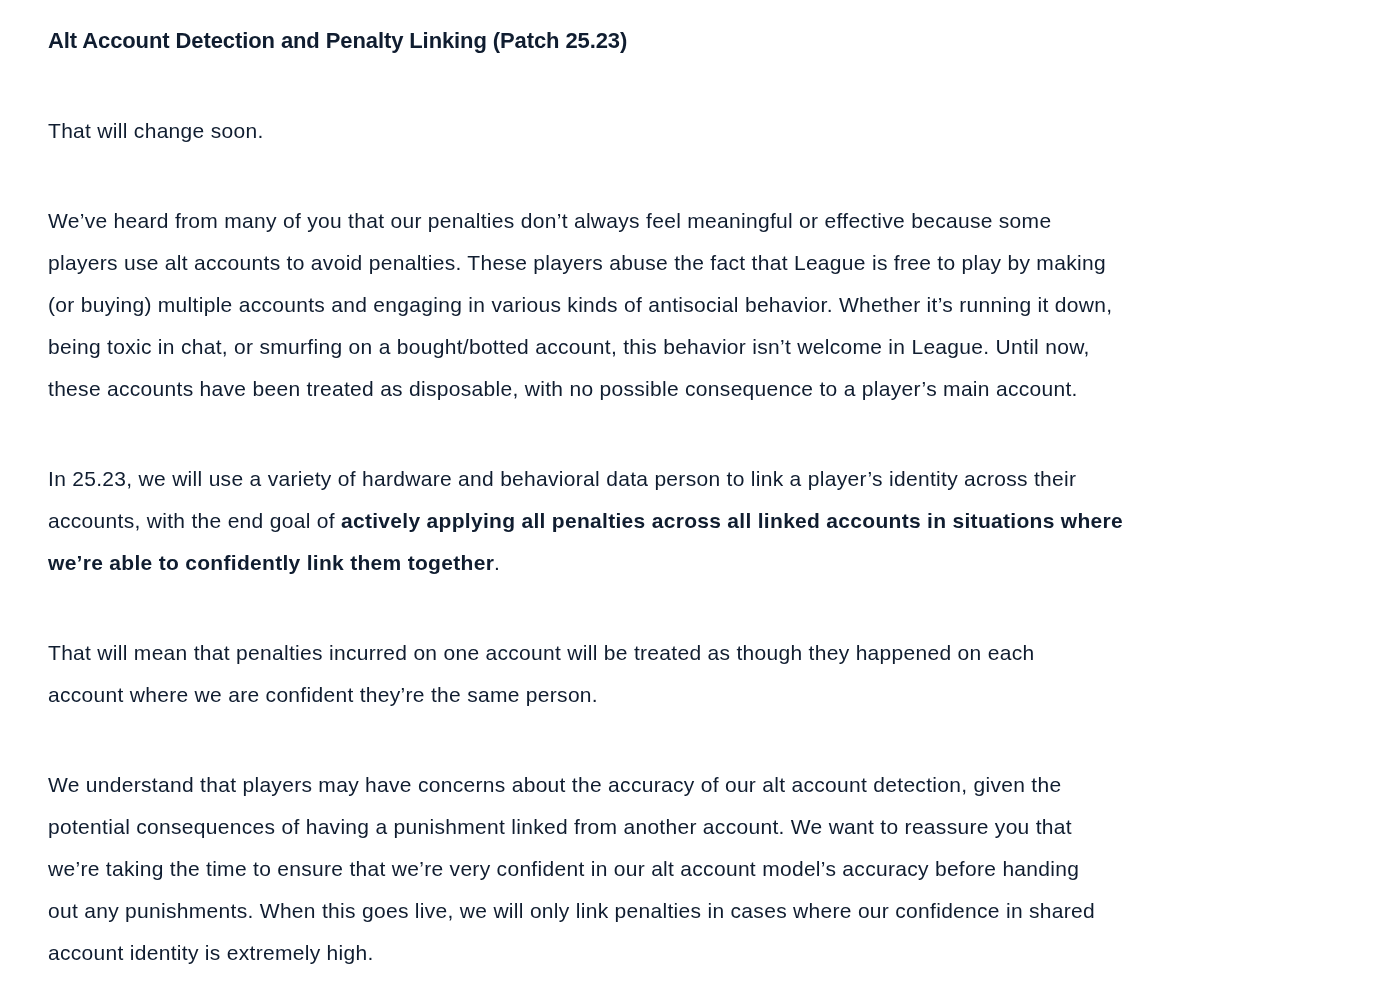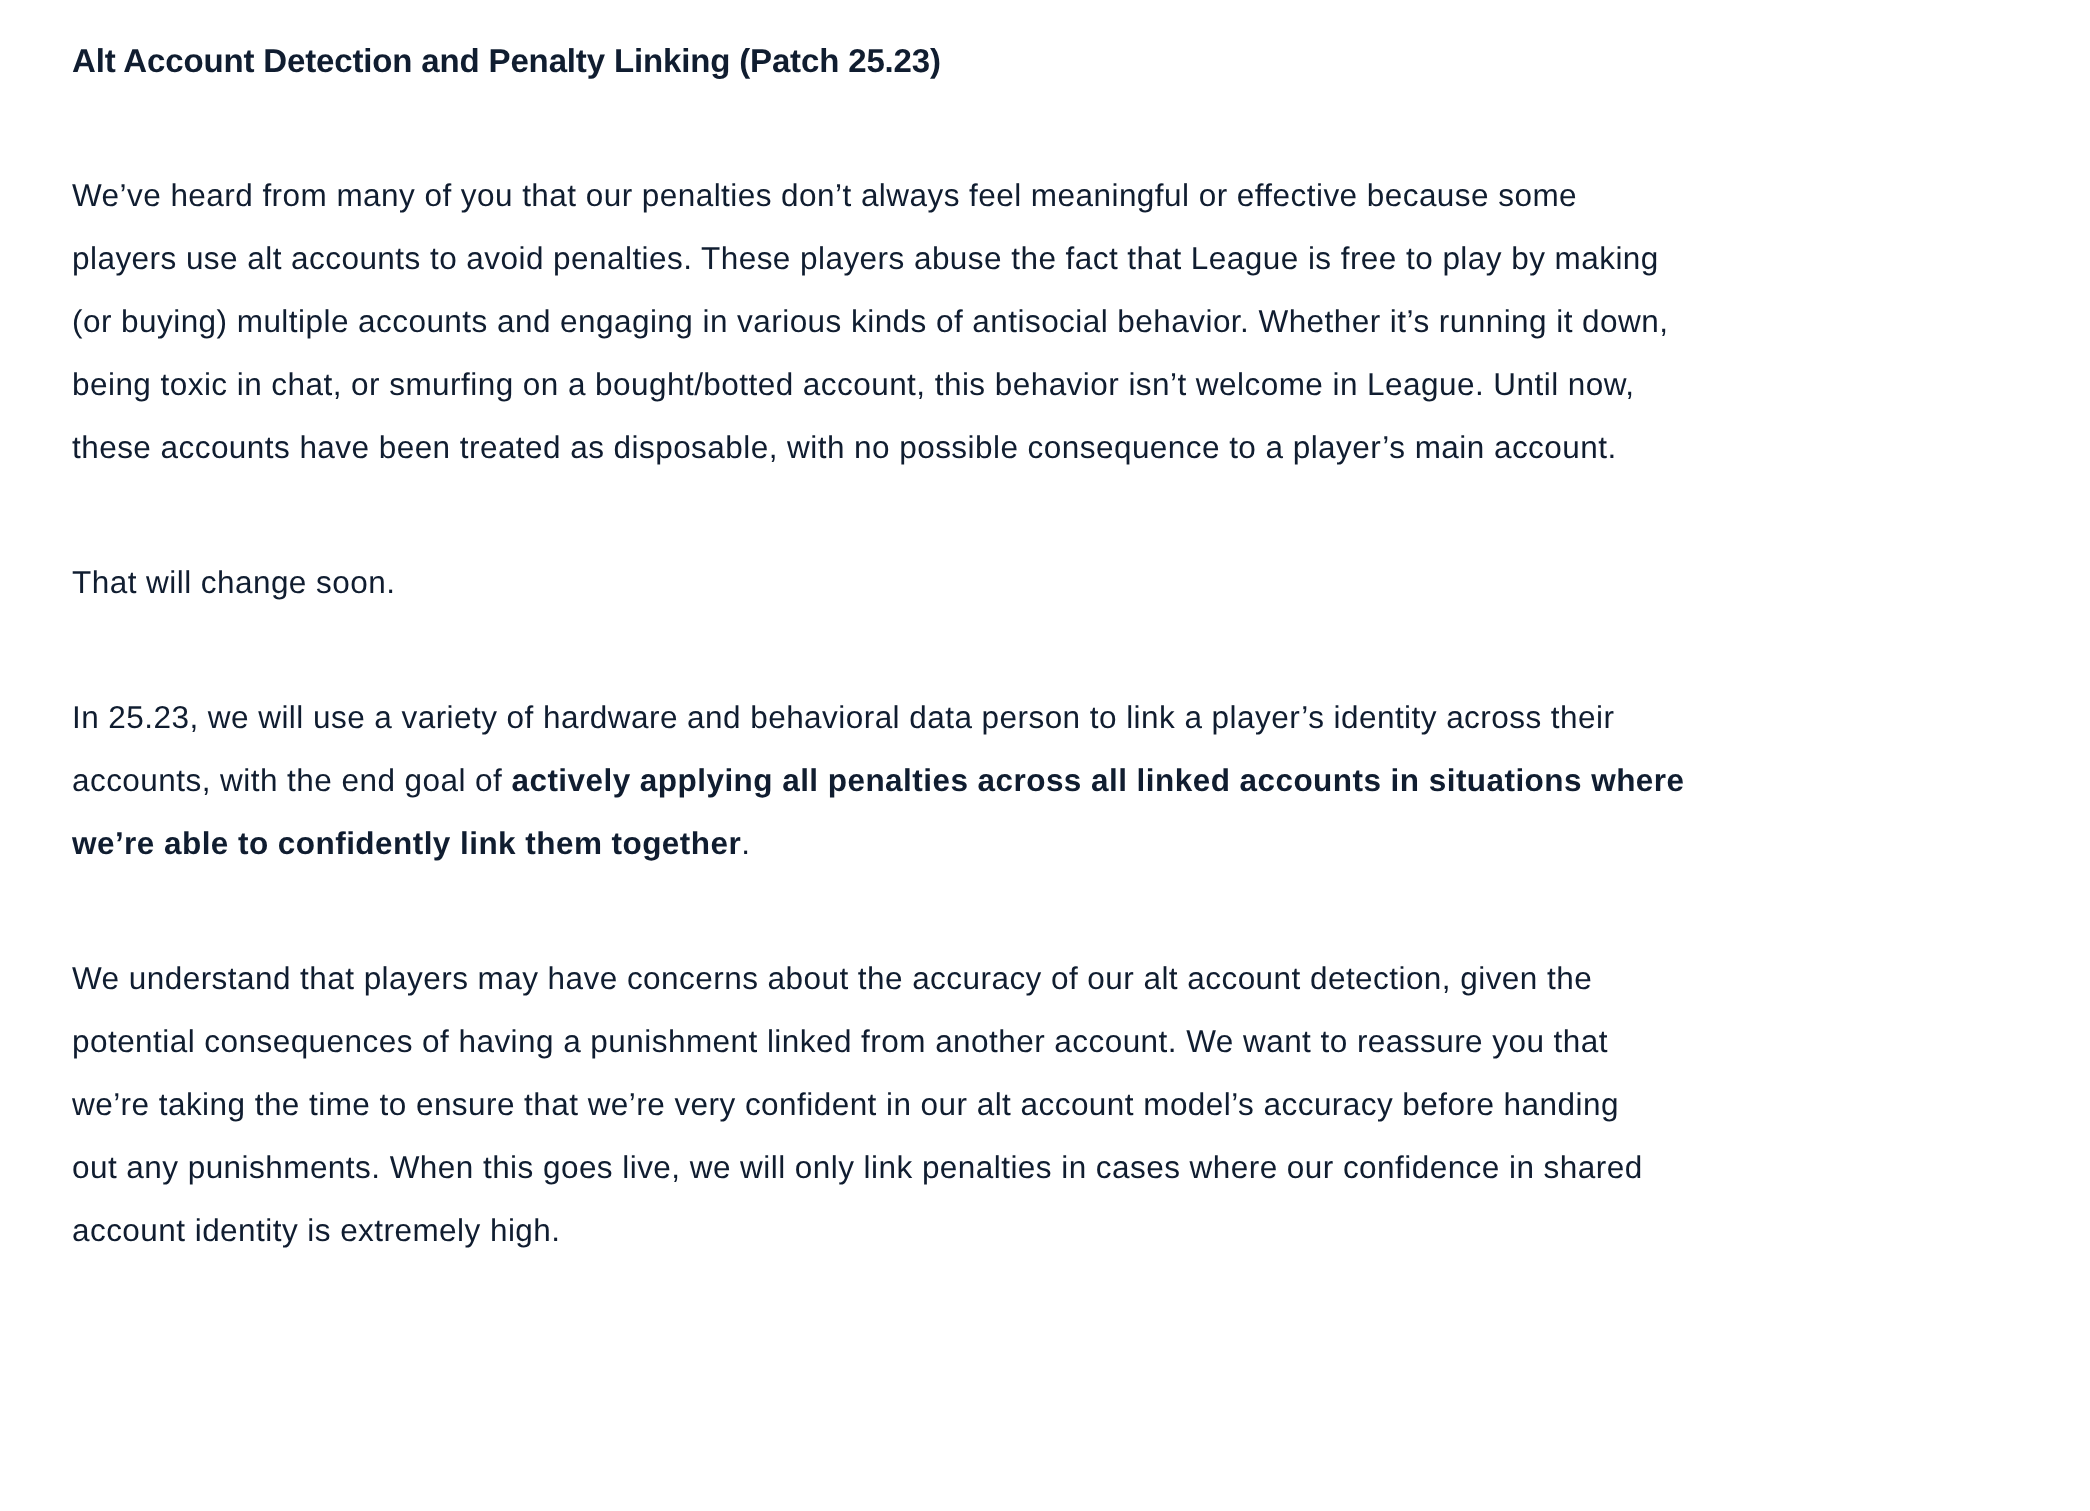--- a/index.html
+++ b/index.html
@@ -38,28 +38,30 @@
   .article .seg-bold {
     font-weight: 700;
   }
 </style>
 </head>
 <body>
 
 <div class="page">
   <div class="article">
     <h1>Alt Account Detection and Penalty Linking (Patch 25.23)</h1>
+    <p><span>That will change soon.</span></p>
     <p><span>We’ve heard from many of you that our penalties don’t always feel meaningful or effective because some
 players use alt accounts to avoid penalties. These players abuse the fact that League is free to play by making
 (or buying) multiple accounts and engaging in various kinds of antisocial behavior. Whether it’s running it down,
 being toxic in chat, or smurfing on a bought/botted account, this behavior isn’t welcome in League. Until now,
 these accounts have been treated as disposable, with no possible consequence to a player’s main account.</span></p>
-    <p><span>That will change soon.</span></p>
     <p><span>In 25.23, we will use a variety of hardware and behavioral data person to link a player’s identity across their
 accounts, with the end goal of </span><span class="seg-bold">actively applying all penalties across all linked accounts in situations where
 we’re able to confidently link them together</span><span>.</span></p>
+    <p><span>That will mean that penalties incurred on one account will be treated as though they happened on each
+account where we are confident they’re the same person.</span></p>
     <p><span>We understand that players may have concerns about the accuracy of our alt account detection, given the
 potential consequences of having a punishment linked from another account. We want to reassure you that
 we’re taking the time to ensure that we’re very confident in our alt account model’s accuracy before handing
 out any punishments. When this goes live, we will only link penalties in cases where our confidence in shared
 account identity is extremely high.</span></p>
   </div>
 </div>
 
 </body></html>

